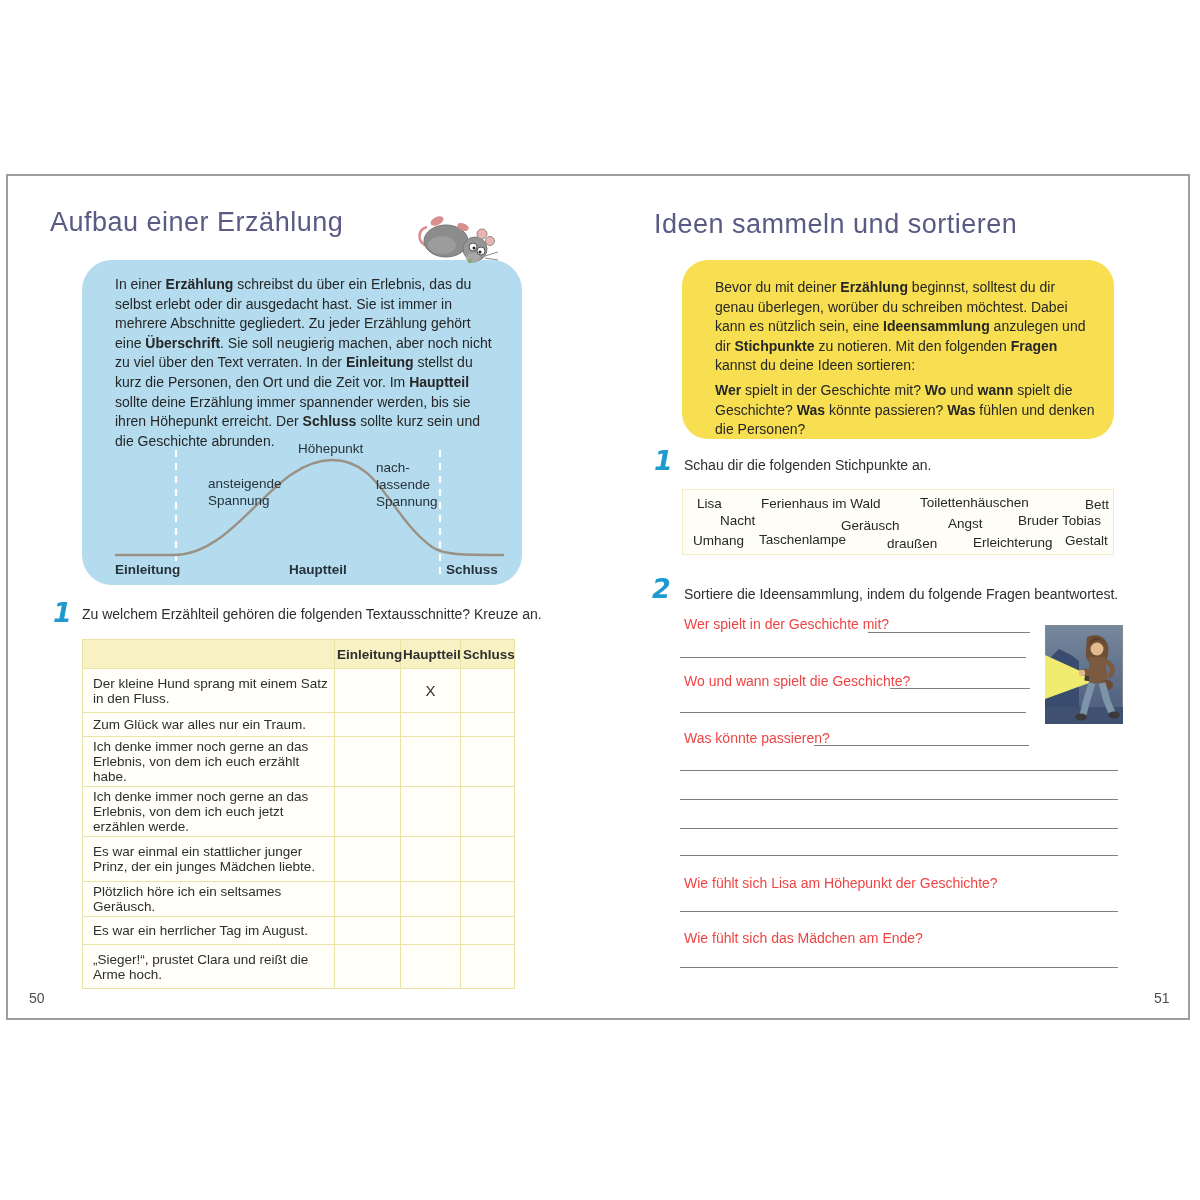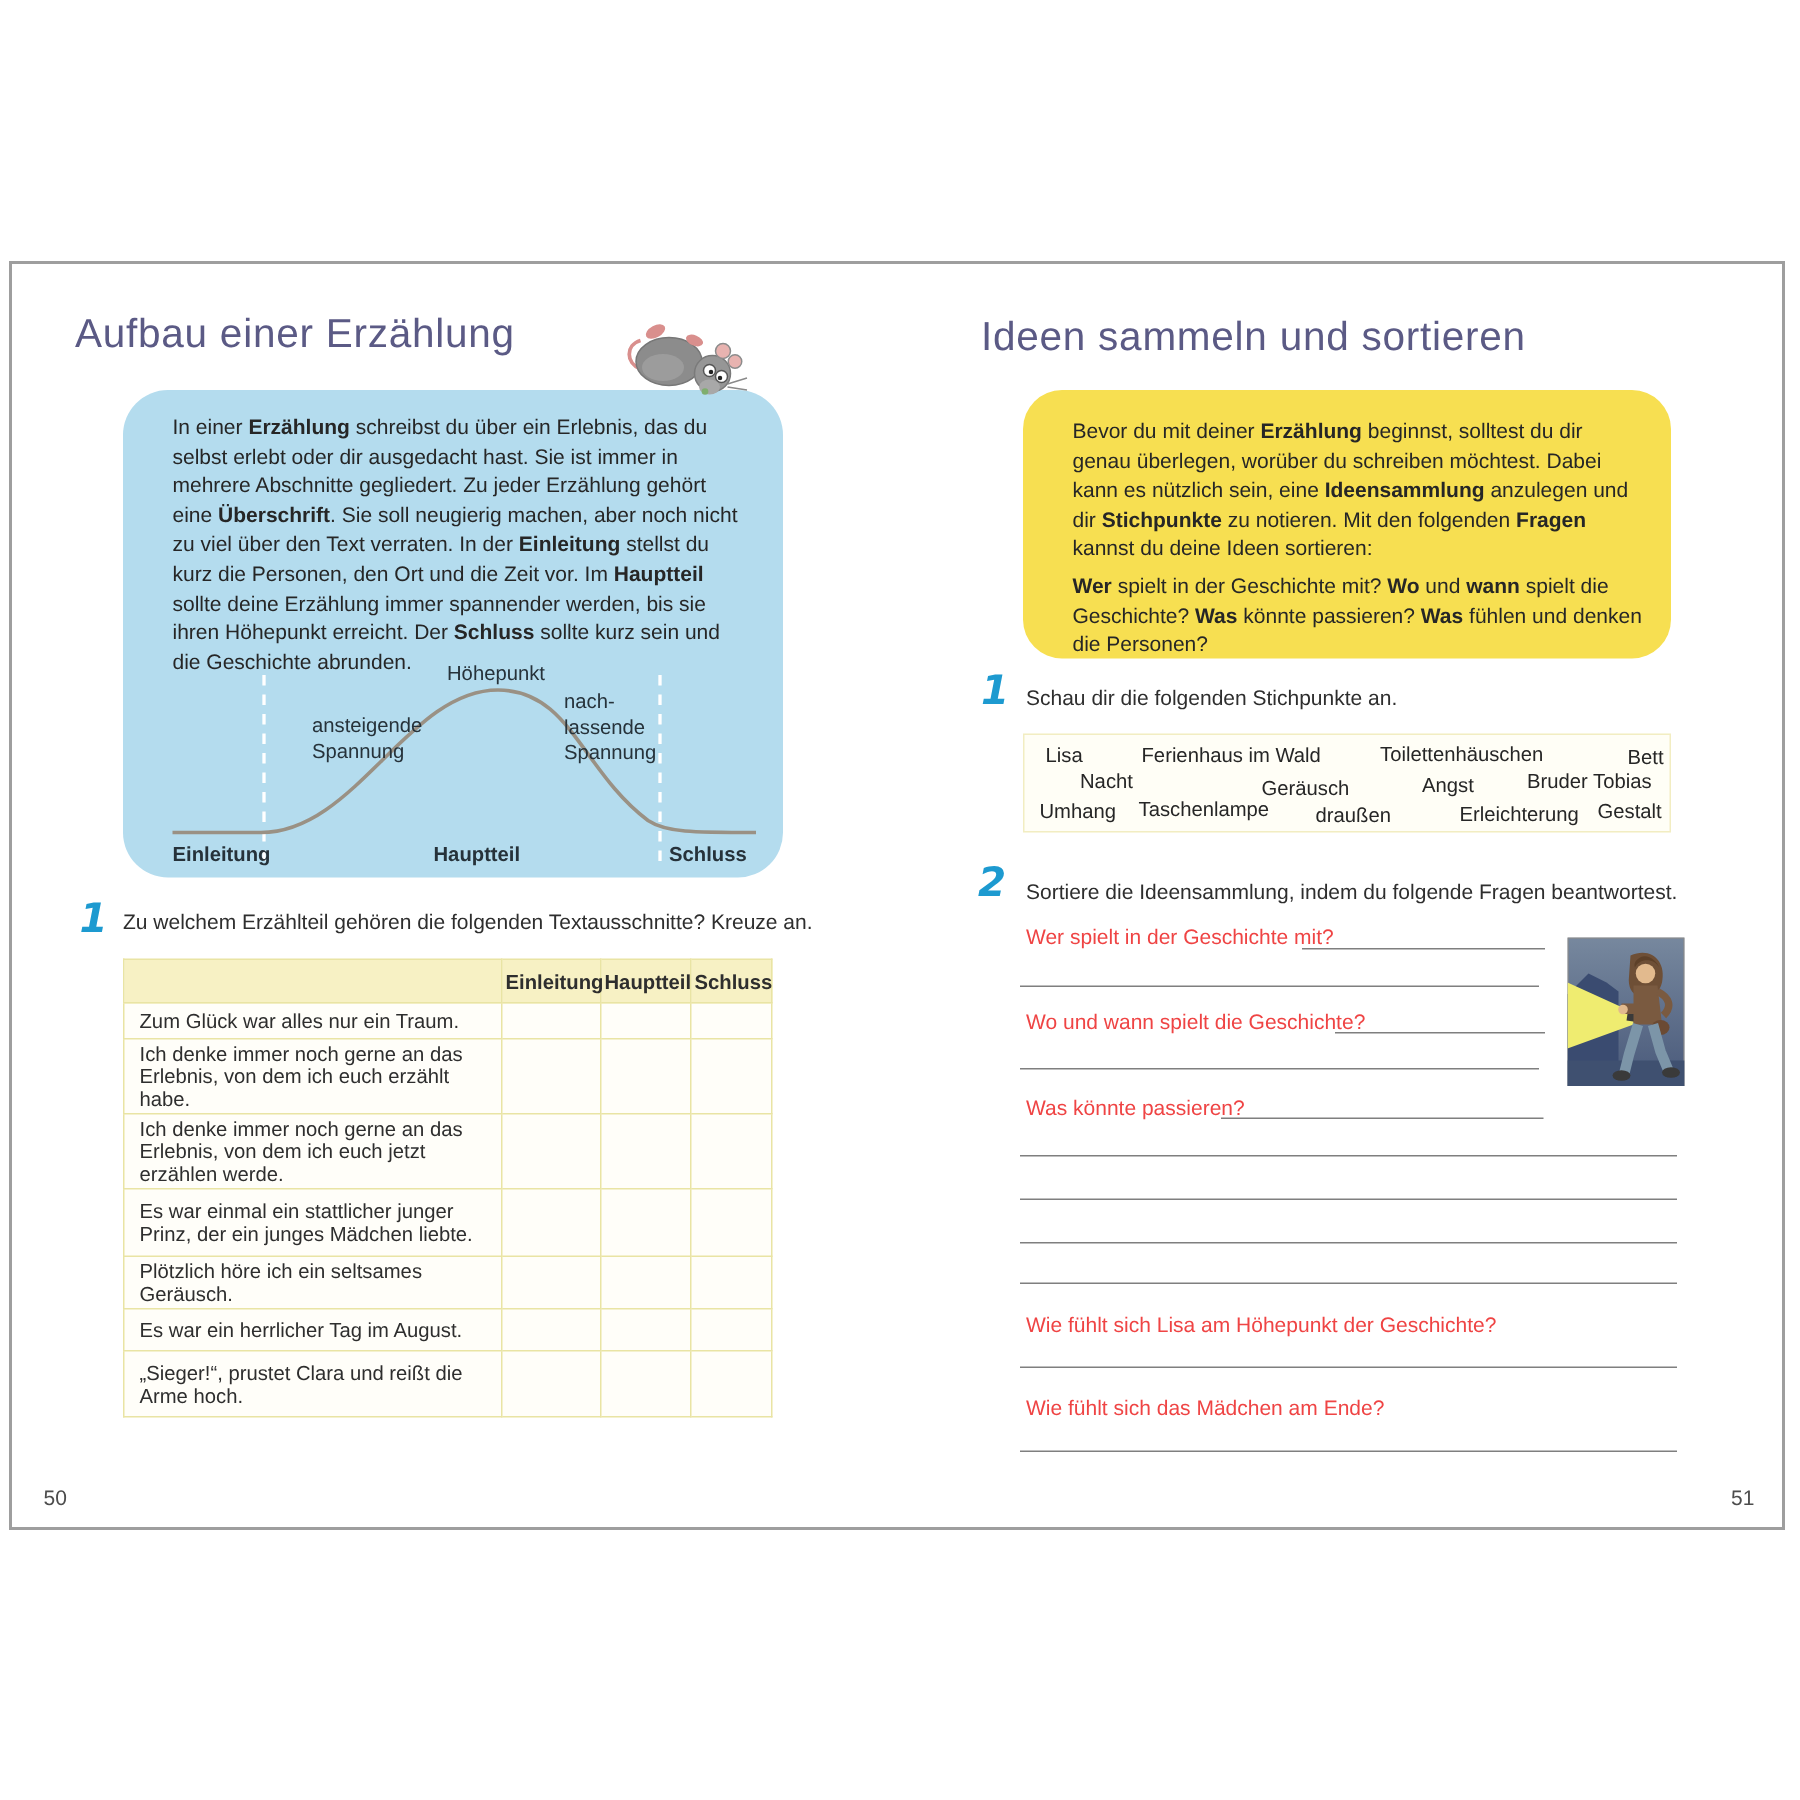--- a/index.html
+++ b/index.html
@@ -88,20 +88,26 @@
       </colgroup>
       <thead>
         <tr>
           <th></th>
           <th>Einleitung</th>
           <th>Hauptteil</th>
           <th>Schluss</th>
         </tr>
       </thead>
       <tbody>
+        <tr style="height:44px;">
+          <td>Der kleine Hund sprang mit einem Satz in den Fluss.</td>
+          <td class="c-mark"></td>
+          <td class="c-mark">X</td>
+          <td class="c-mark"></td>
+        </tr>
         <tr style="height:24px;">
           <td>Zum Glück war alles nur ein Traum.</td>
           <td class="c-mark"></td>
           <td class="c-mark"></td>
           <td class="c-mark"></td>
         </tr>
         <tr style="height:45px;">
           <td>Ich denke immer noch gerne an das Erlebnis, von dem ich euch erzählt habe.</td>
           <td class="c-mark"></td>
           <td class="c-mark"></td>
@@ -156,21 +162,21 @@
       <span class="word" style="left:14px;top:6px;">Lisa</span>
       <span class="word" style="left:78px;top:6px;">Ferienhaus im Wald</span>
       <span class="word" style="left:237px;top:5px;">Toilettenhäuschen</span>
       <span class="word" style="left:402px;top:7px;">Bett</span>
       <span class="word" style="left:37px;top:23px;">Nacht</span>
       <span class="word" style="left:158px;top:28px;">Geräusch</span>
       <span class="word" style="left:265px;top:26px;">Angst</span>
       <span class="word" style="left:335px;top:23px;">Bruder Tobias</span>
       <span class="word" style="left:10px;top:43px;">Umhang</span>
       <span class="word" style="left:76px;top:42px;">Taschenlampe</span>
-      <span class="word" style="left:194px;top:46px;">draußen</span>
+      <span class="word" style="left:204px;top:46px;">draußen</span>
       <span class="word" style="left:290px;top:45px;">Erleichterung</span>
       <span class="word" style="left:382px;top:43px;">Gestalt</span>
     </div>
 
     <div class="num" style="left:644px;top:397px;">2</div>
     <div class="instr" style="left:676px;top:410px;">Sortiere die Ideensammlung, indem du folgende Fragen beantwortest.</div>
 
     <div class="q" style="left:676px;top:440px;">Wer spielt in der Geschichte mit?</div>
     <div class="wline" style="left:860px;top:456px;width:162px;"></div>
     <div class="wline" style="left:672px;top:481px;width:346px;"></div>

